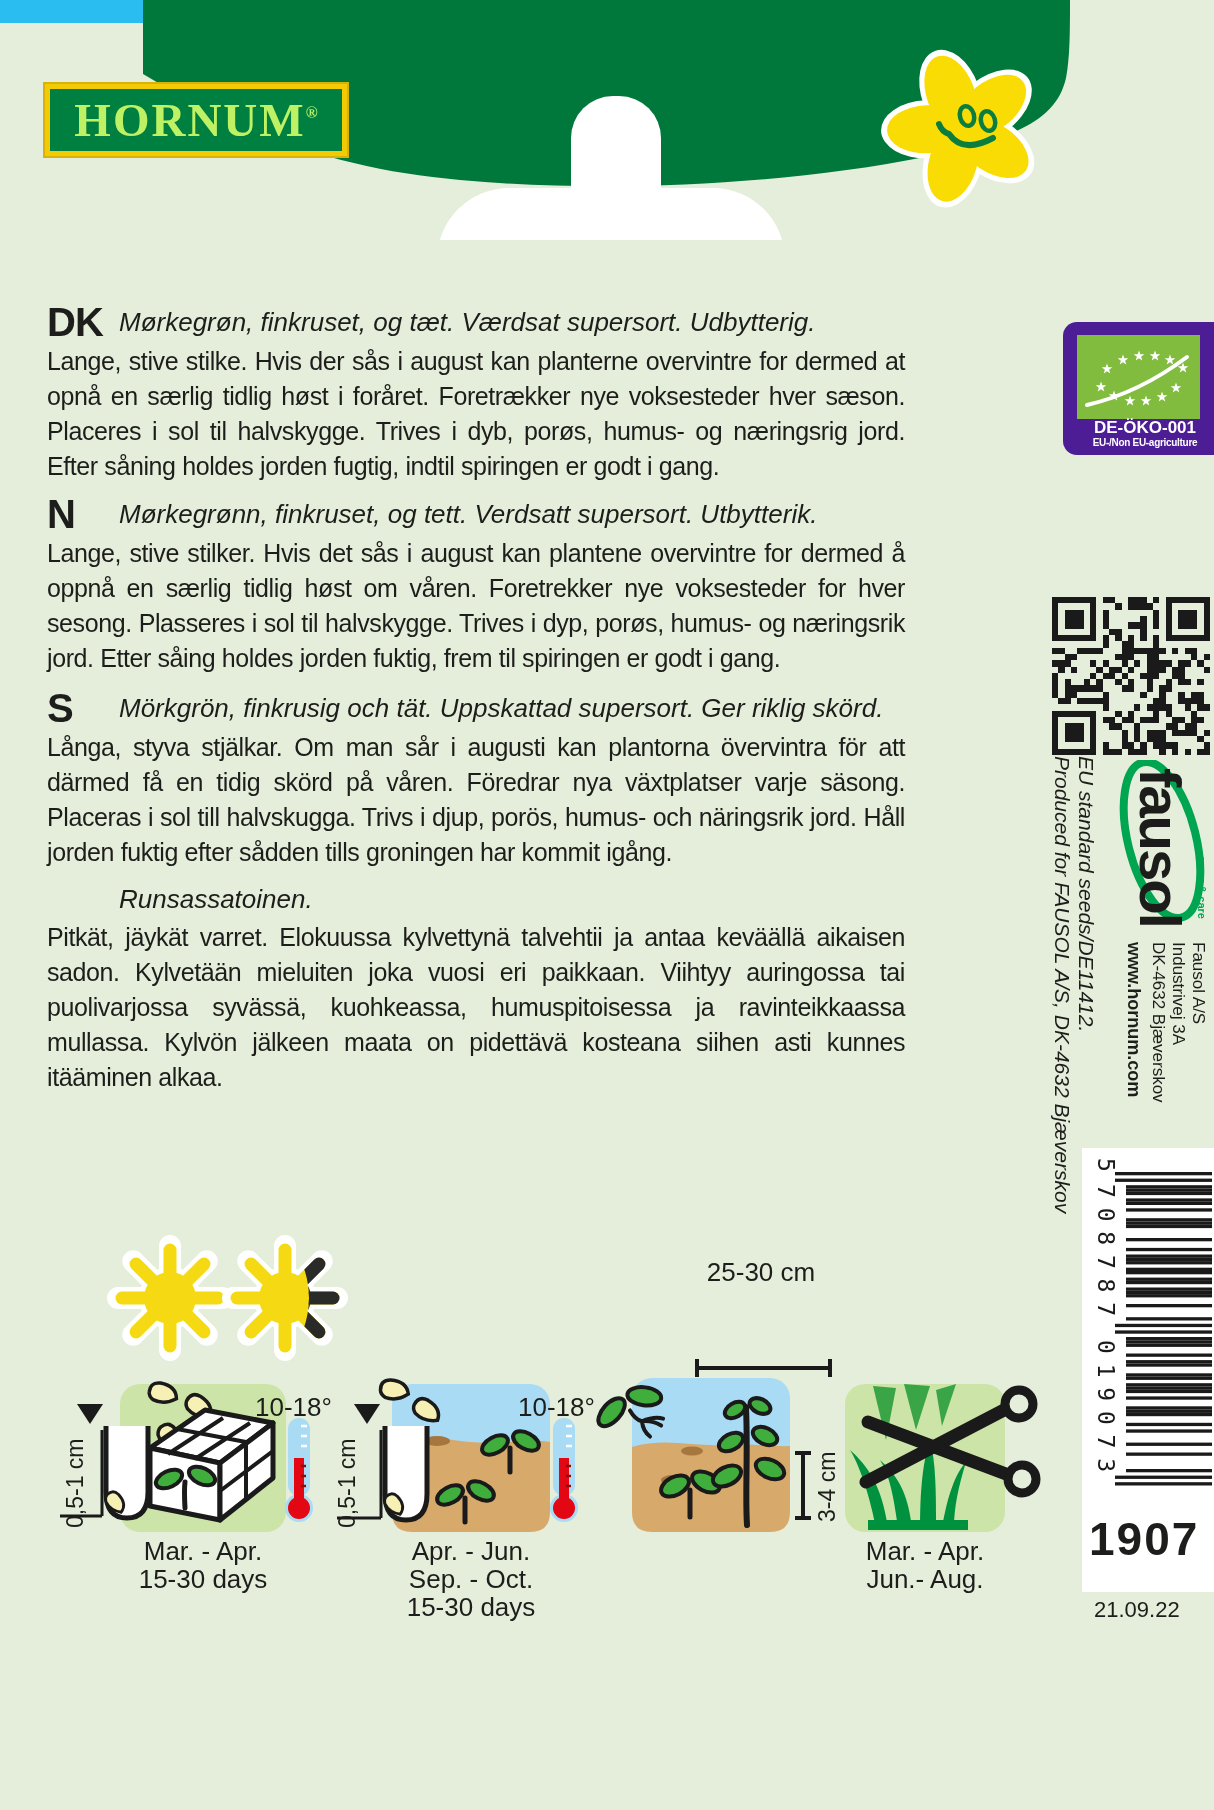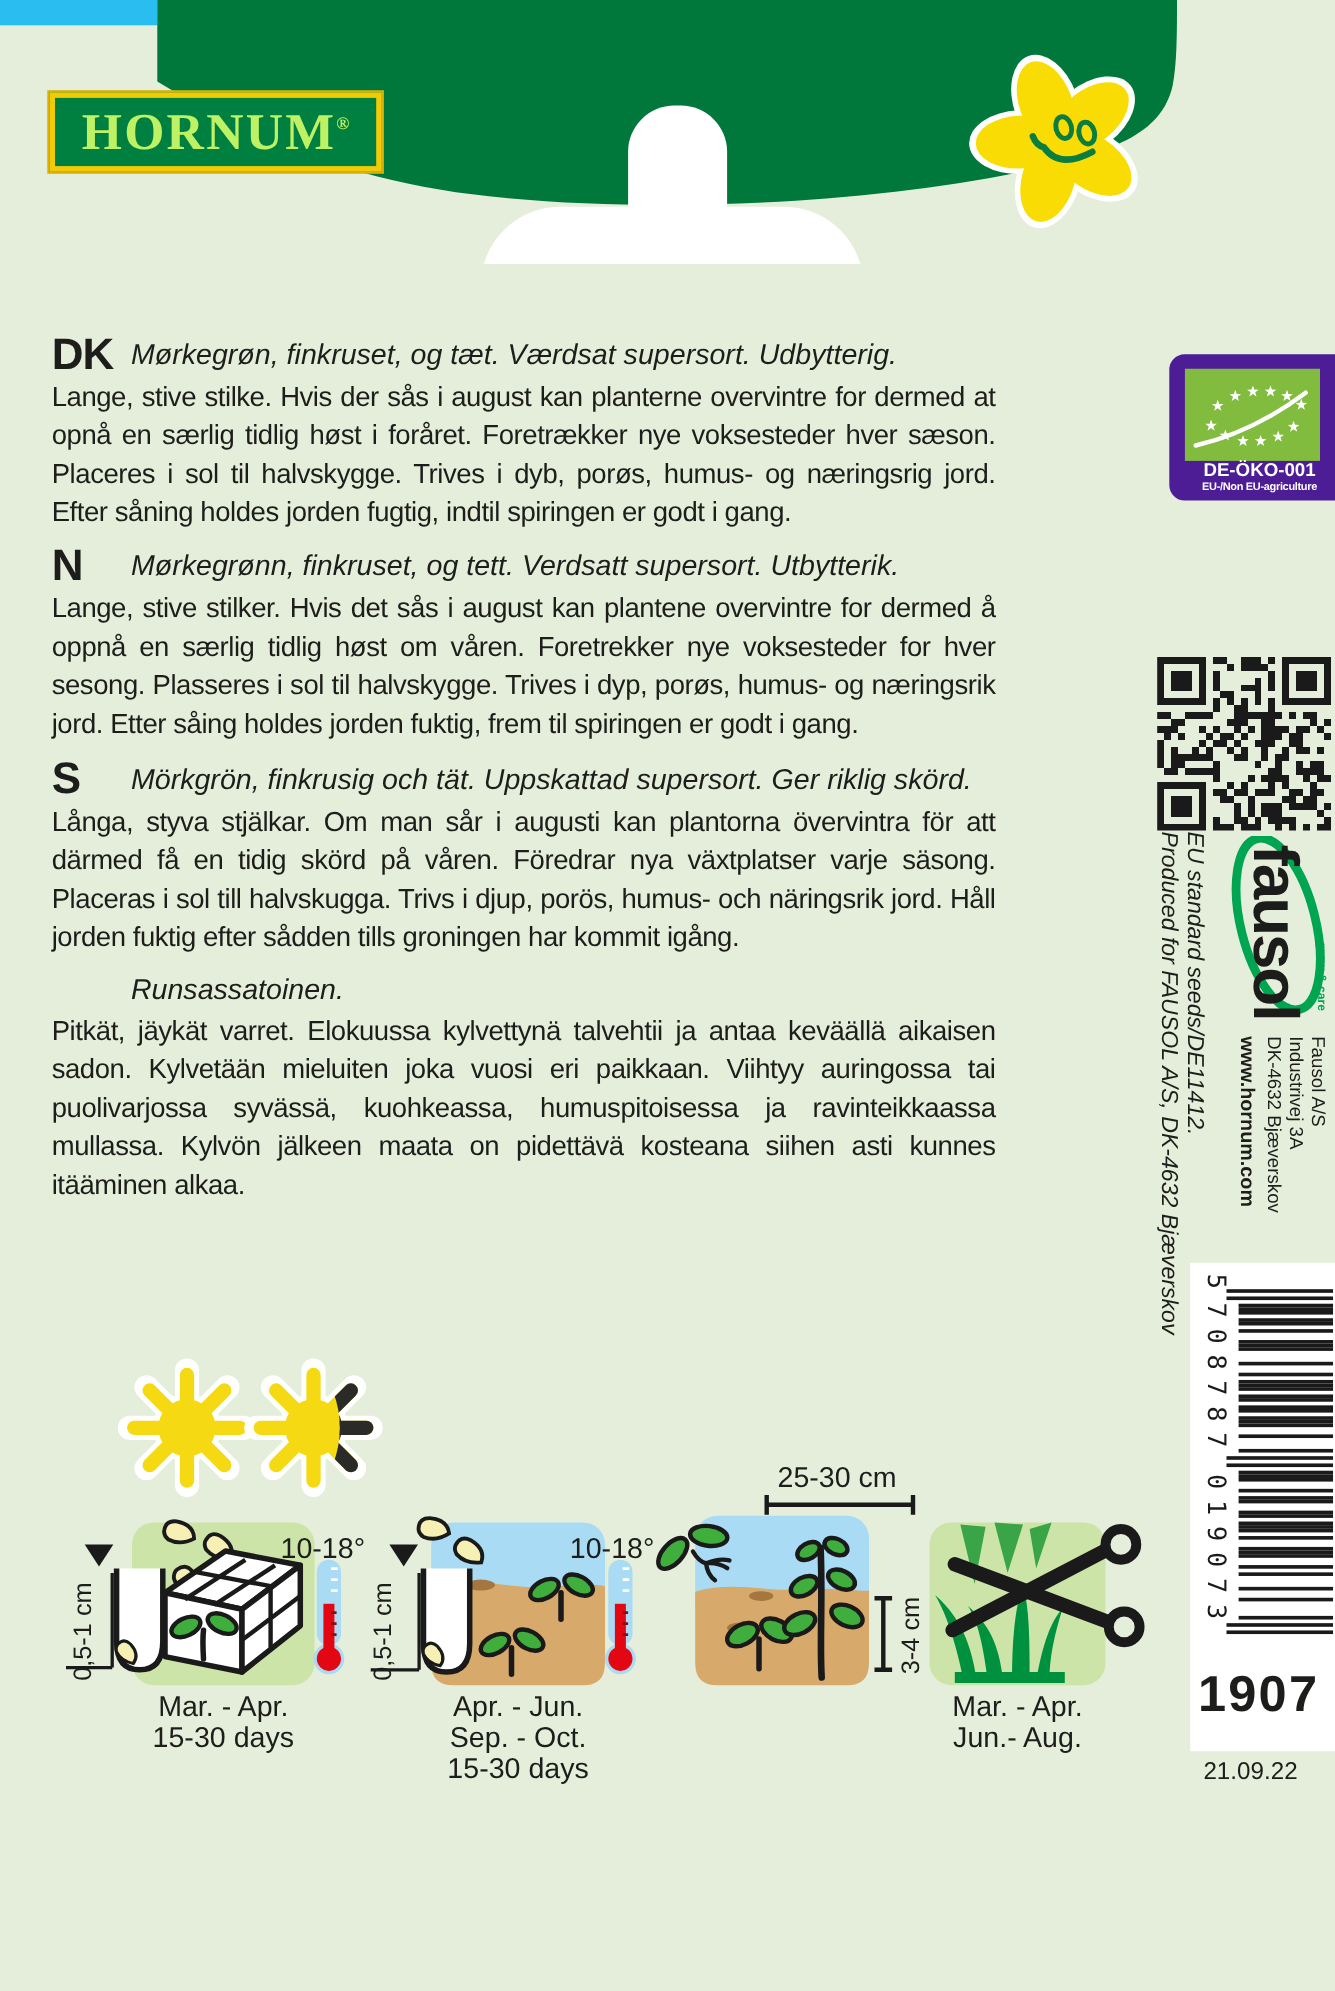--- a/index.html
+++ b/index.html
@@ -709,21 +709,21 @@
     <circle cx="181" cy="26" r="14" fill="none" stroke-width="9"></circle>
     <circle cx="184" cy="101" r="14" fill="none" stroke-width="9"></circle>
     <circle cx="96" cy="69" r="5" fill="#1a1a1a" stroke="none"></circle>
   </g>
 </svg>
 
 <div class="rotm90 depth" style="left:62px;top:1528px;width:102px;height:28px;">0,5-1 cm</div>
 <div class="rotm90 depth" style="left:334px;top:1528px;width:102px;height:28px;">0,5-1 cm</div>
 <div class="lbl" style="left:255px;top:1393px;width:84px;">10-18°</div>
 <div class="lbl" style="left:518px;top:1393px;width:84px;">10-18°</div>
-<div class="lbl" style="left:676px;top:1329px;width:170px;text-align:center;">25-30 cm</div>
+<div class="lbl" style="left:676px;top:1258px;width:170px;text-align:center;">25-30 cm</div>
 <div class="rotm90 depth" style="left:814px;top:1522px;width:74px;height:26px;">3-4 cm</div>
 
 <div class="dates abs" style="left:118px;top:1537px;width:170px;">
   <div>Mar. - Apr.</div>
   <div>15-30 days</div>
 </div>
 <div class="dates abs" style="left:391px;top:1537px;width:160px;">
   <div>Apr. - Jun.</div>
   <div>Sep. - Oct.</div>
   <div>15-30 days</div>

